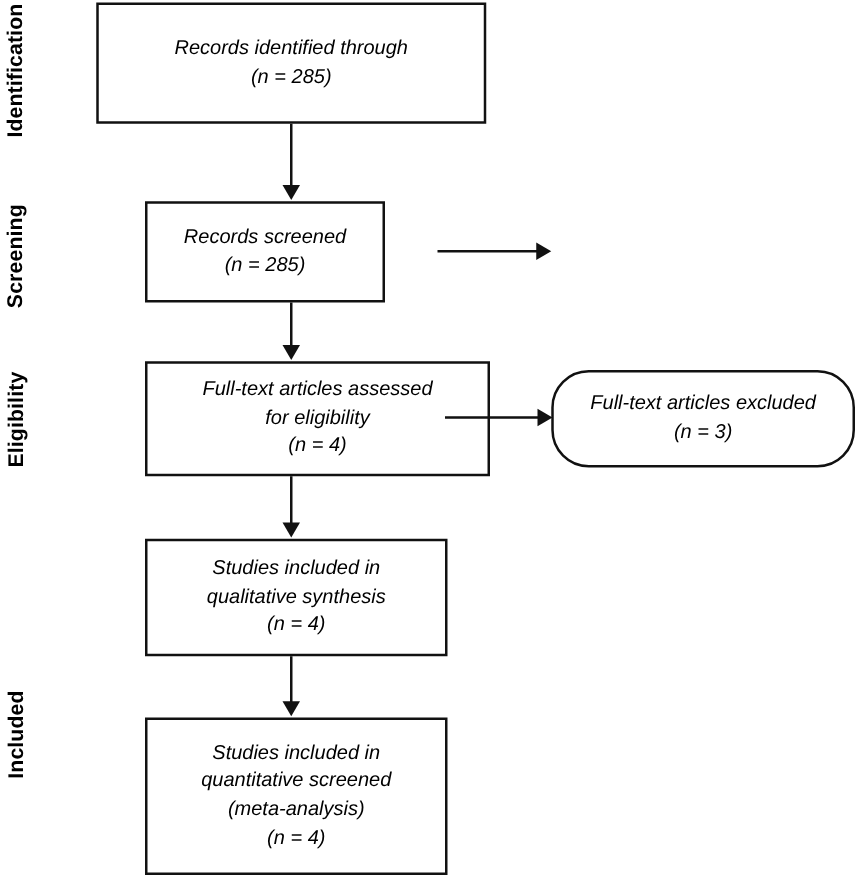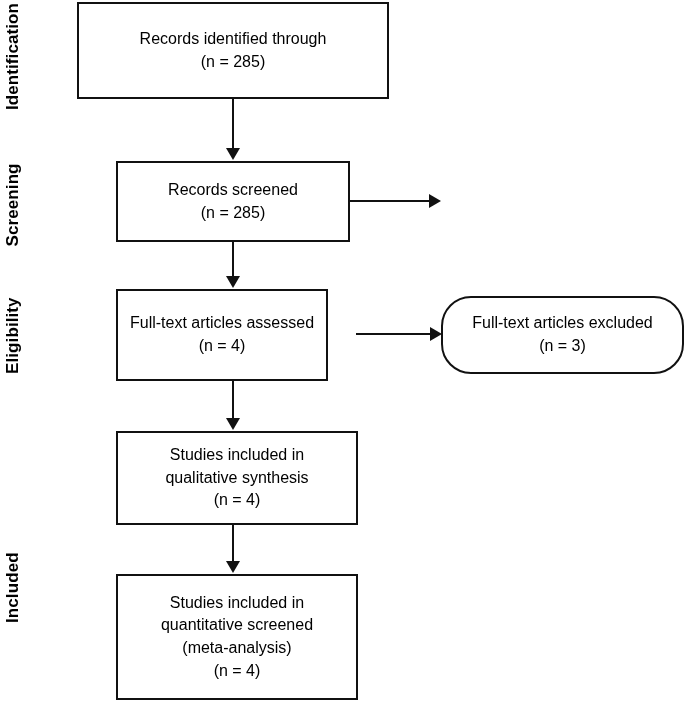--- a/index.html
+++ b/index.html
@@ -38,21 +38,21 @@
     background: #ffffff;
     display: flex;
     align-items: center;
     justify-content: center;
     text-align: center;
     color: #000000;
     font-size: 16px;
     line-height: 1.42;
     padding: 2px 6px;
   }
-  .node .node-text { display: block; }
+  .node .node-text { display: block; font-style: italic; }
   .node .node-line { display: block; white-space: nowrap; }
 
   
   .v-line {
     position: absolute;
     width: 2px;
     background: #111111;
   }
   .h-line {
     position: absolute;
@@ -92,37 +92,38 @@
   <div class="node" style="left:77px; top:2px; width:312px; height:97px;">
     <span class="node-text">
       <span class="node-line">Records identified through</span>
       <span class="node-line">(n = 285)</span>
     </span>
   </div>
 
   <div class="v-line" style="left:232px; top:99px; height:51px;"></div>
   <div class="arrow-down" style="left:226px; top:148px;"></div>
 
-  <div class="node" style="left:116px; top:161px; width:234px; height:81px;">
+  <div class="node" style="left:116px; top:161px; width:192px; height:81px;">
     <span class="node-text">
       <span class="node-line">Records screened</span>
       <span class="node-line">(n = 285)</span>
     </span>
   </div>
 
   <div class="h-line" style="left:350px; top:200px; width:80px;"></div>
   <div class="arrow-right" style="left:429px; top:194px;"></div>
 
 
   <div class="v-line" style="left:232px; top:242px; height:36px;"></div>
   <div class="arrow-down" style="left:226px; top:276px;"></div>
 
-  <div class="node" style="left:116px; top:289px; width:212px; height:92px;text-align:center;">
+  <div class="node" style="left:116px; top:289px; width:276px; height:92px;text-align:center;">
     <span class="node-text">
       <span class="node-line">Full-text articles assessed</span>
+      <span class="node-line">for eligibility</span>
       <span class="node-line">(n = 4)</span>
     </span>
   </div>
 
   <div class="h-line" style="left:356px; top:333px; width:75px;"></div>
   <div class="arrow-right" style="left:430px; top:327px;"></div>
 
   <div class="node" style="left:441px; top:296px; width:243px; height:78px;border-radius:30px;">
     <span class="node-text">
       <span class="node-line">Full-text articles excluded</span>

